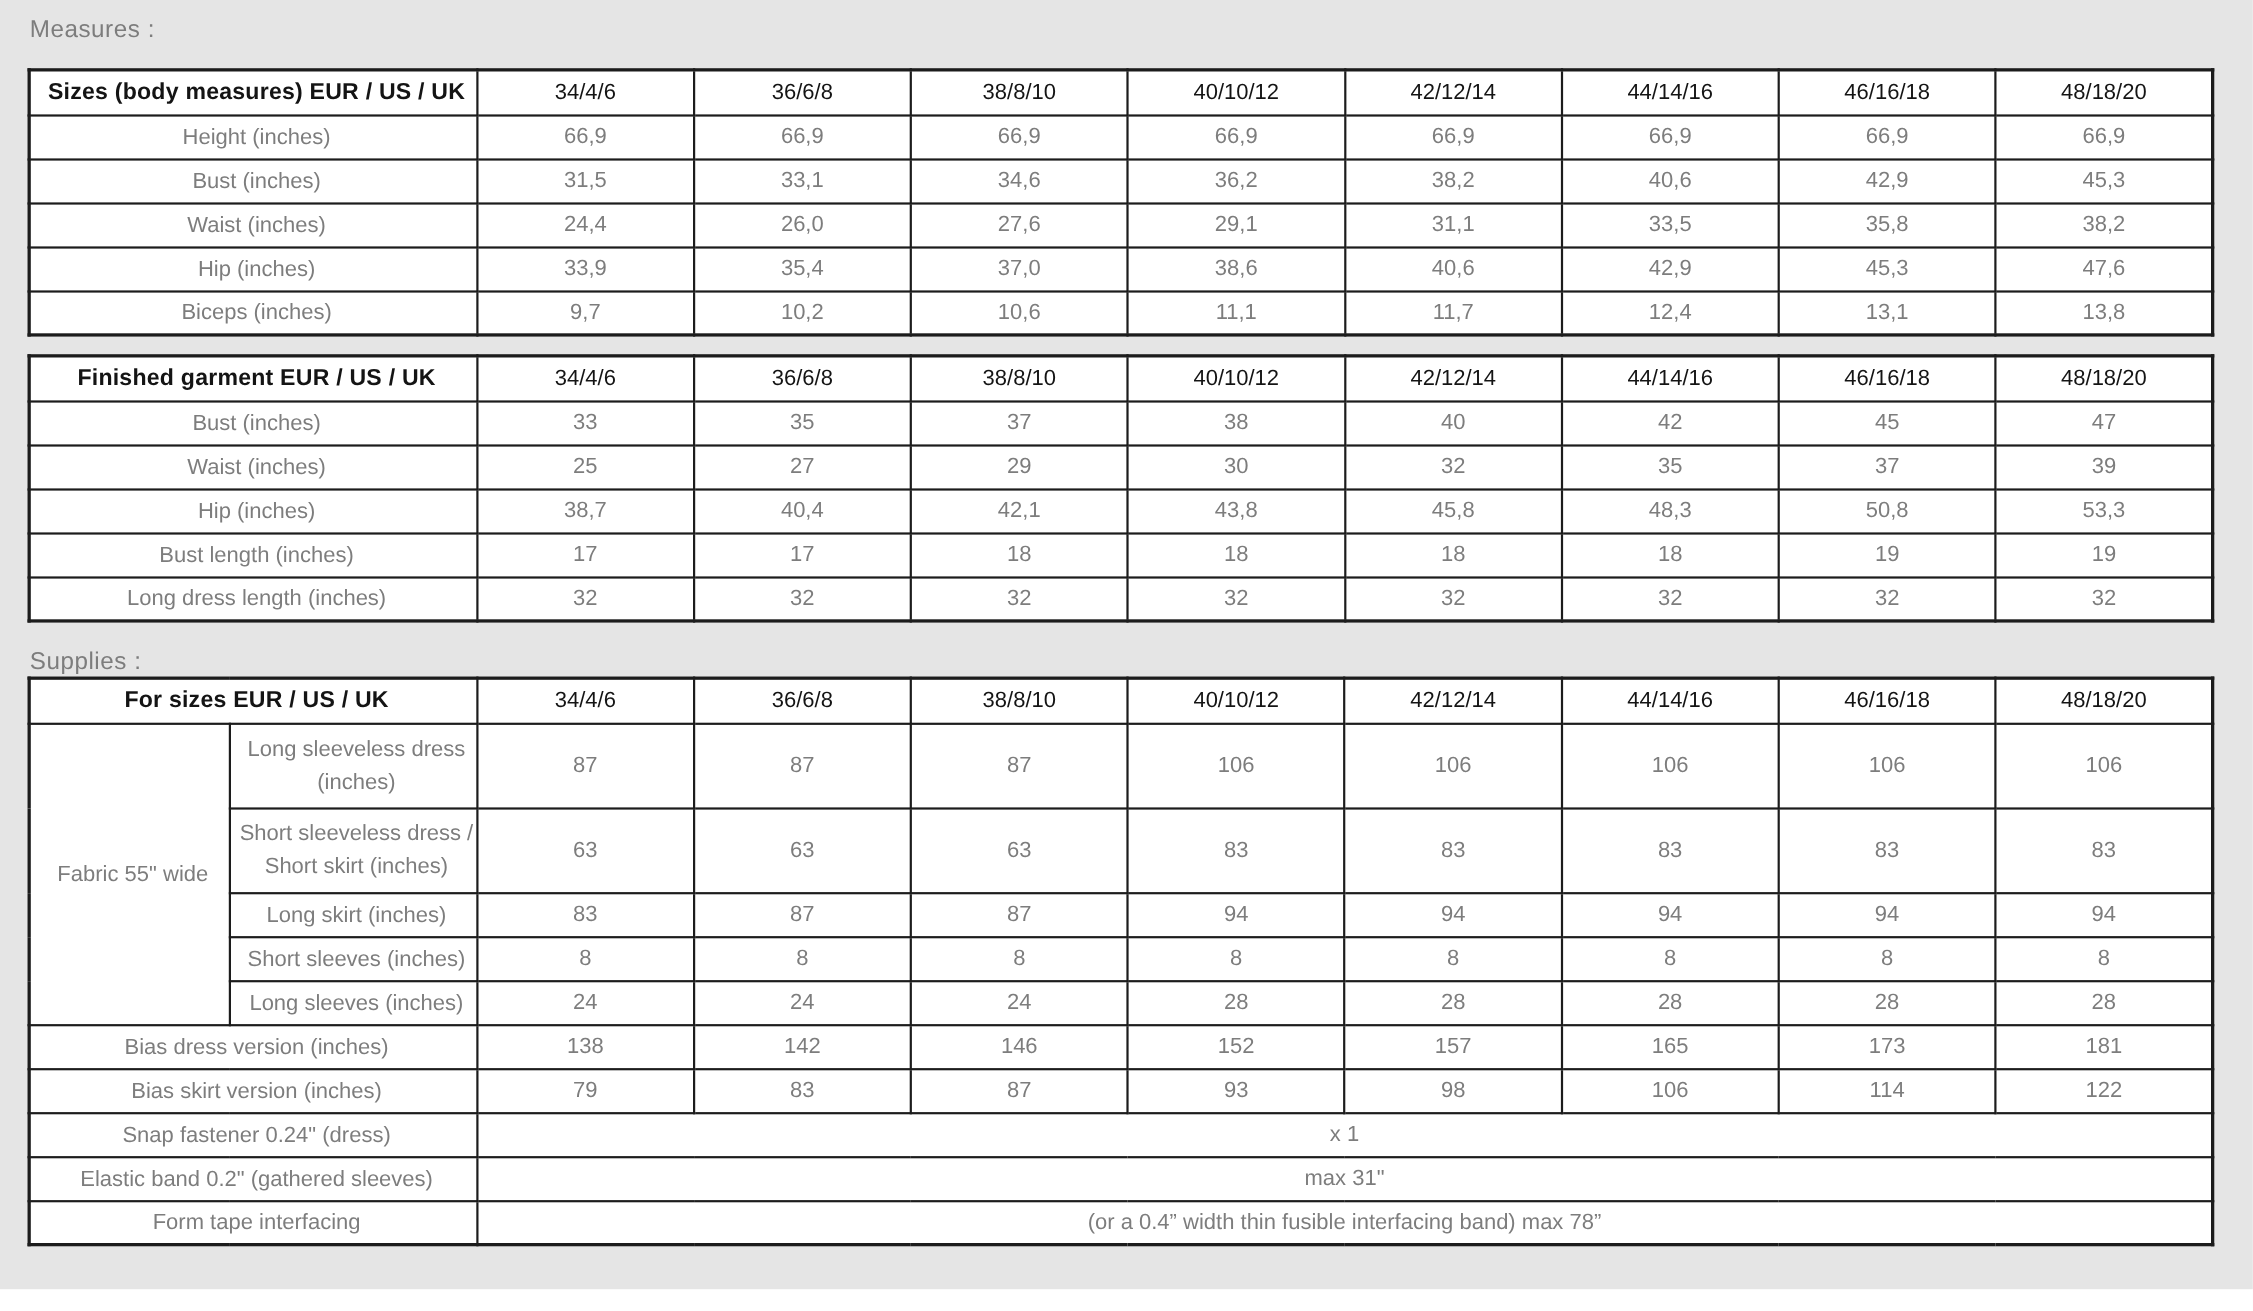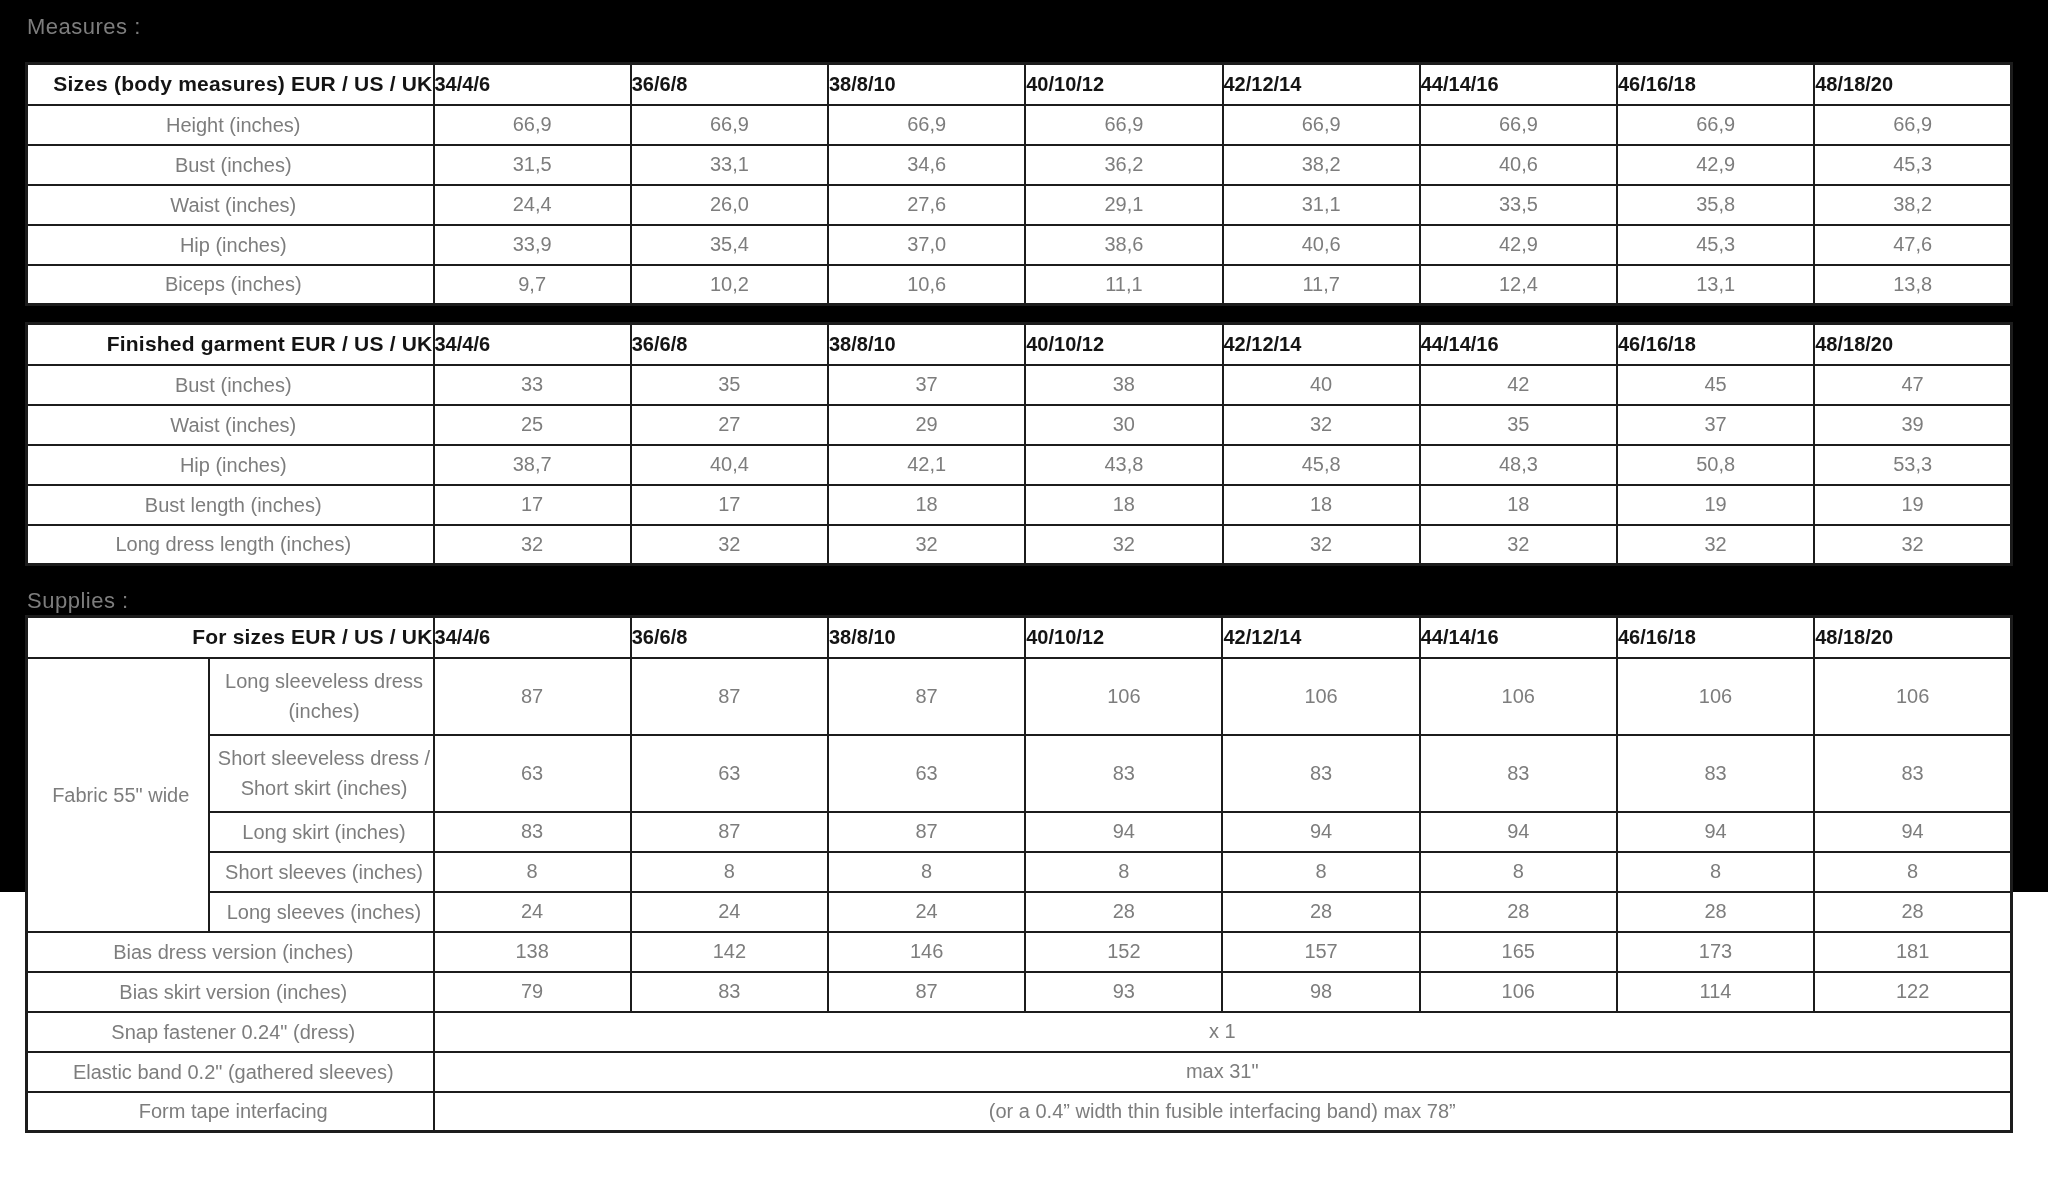--- a/index.html
+++ b/index.html
@@ -1,27 +1,27 @@
 <!DOCTYPE html>
 <html><head>
 <meta charset="utf-8">
 <style>
   html,body{margin:0;padding:0;background:#ffffff;}
   body{width:2048px;height:1192px;font-family:"Liberation Sans",sans-serif;overflow:hidden;}
-  .sheet{position:relative;width:2048px;height:892px;box-sizing:border-box;padding:14px 0 0 25px;background:#000000;}
+  .sheet{position:relative;width:2048px;height:1172px;box-sizing:border-box;padding:14px 0 0 25px;background:#e5e5e5;}
   .section-label{color:#7d7d7d;font-size:22px;line-height:26px;margin:0 0 22px 2px;font-weight:400;letter-spacing:.5px;}
   .section-label.supplies{margin-top:22px;margin-bottom:1px;}
   table{border-collapse:collapse;table-layout:fixed;width:1988px;border:3px solid #1c1c1c;background:#fff;}
   table.gap-above{margin-top:16px;}
   th,td{border:2px solid #1c1c1c;vertical-align:middle;overflow:hidden;padding:0;}
   tr{height:40px;}
   tr.head-row{height:41px;}
   tr.tall{height:77px;}
-  th.table-title{text-align:right;padding-left:6px;font-size:21px;font-weight:700;color:#141414;letter-spacing:.2px;}
-  th.size-col{font-size:20px;font-weight:700;color:#141414;text-align:left;}
+  th.table-title{text-align:center;padding-left:6px;font-size:21px;font-weight:700;color:#141414;letter-spacing:.2px;}
+  th.size-col{font-size:20px;font-weight:400;color:#141414;text-align:center;}
   td.row-label{font-size:20px;color:#7d7d7d;text-align:center;padding-left:6px;line-height:30px;}
   td.val{font-size:20px;color:#7d7d7d;text-align:center;}
   td.merged{text-align:center;}
   col.c-fab1{width:182px;}
   col.c-fab2{width:225px;}
   col.c-label{width:407px;}
 </style>
 </head>
 <body>
 

